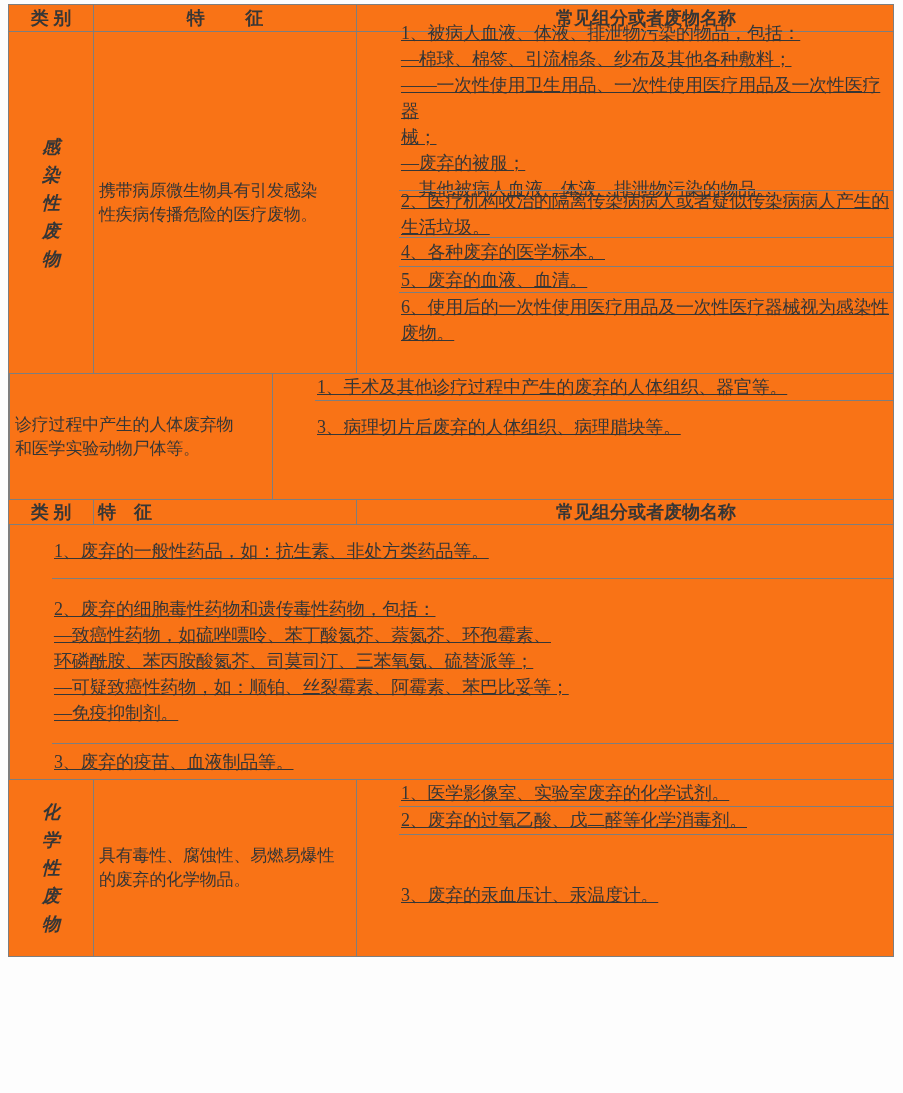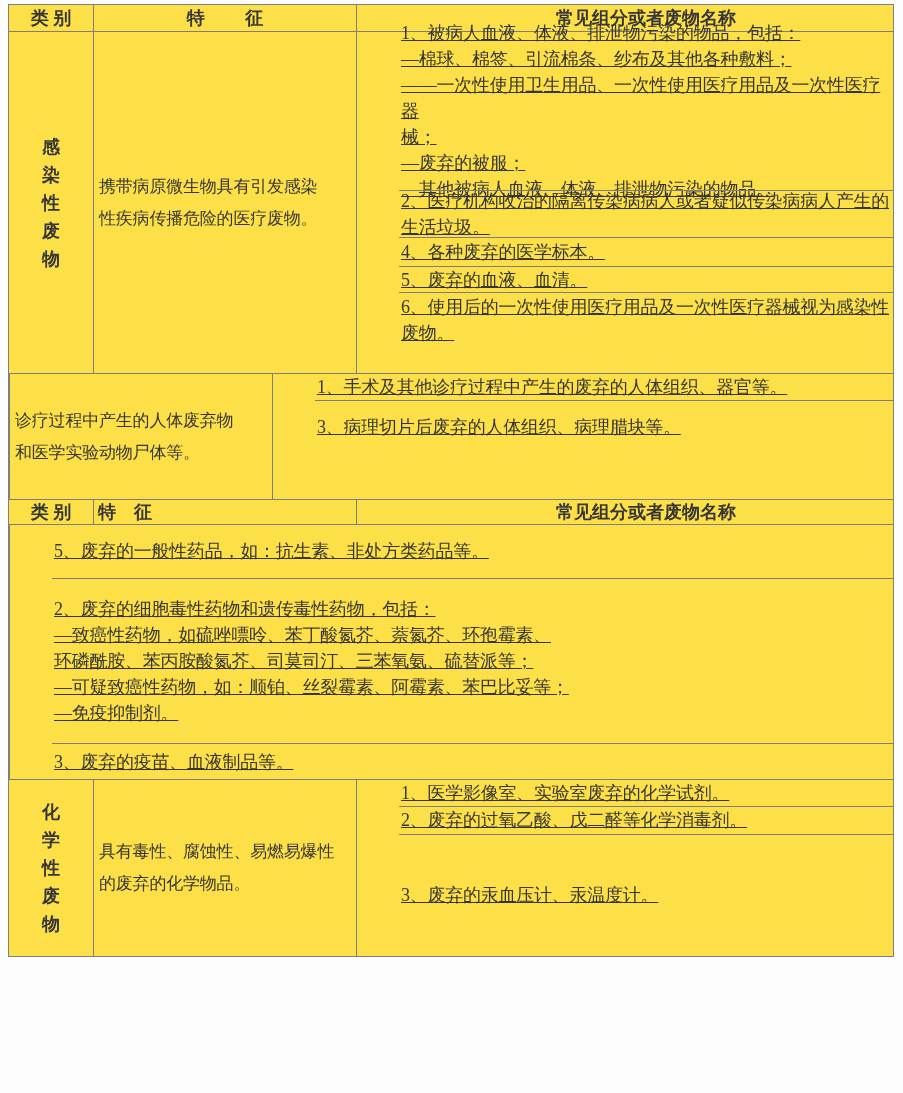--- a/index.html
+++ b/index.html
@@ -3,40 +3,40 @@
 <meta charset="utf-8">
 <style>
   html,body{margin:0;padding:0;}
   body{
     width:903px;height:1093px;position:relative;background:#fdfdfd;
     font-family:"Liberation Serif","DejaVu Serif",serif;
     color:#363636;
   }
   .tablewrap{
     position:absolute;left:8px;top:4px;width:886px;
-    box-sizing:border-box;border:1px solid #7e7e7e;background:#fde047;
+    box-sizing:border-box;border:1px solid #7e7e7e;background:#f97316;
   }
   .band{display:flex;border-top:1px solid #7e7e7e;box-sizing:border-box;}
   .band:first-child{border-top:none;}
   .c1{width:84px;flex:0 0 84px;display:flex;align-items:center;justify-content:center;box-sizing:border-box;}
   .c2{width:263px;flex:0 0 263px;border-left:1px solid #7e7e7e;display:flex;align-items:center;box-sizing:border-box;}
   .c3{flex:1;border-left:1px solid #7e7e7e;display:flex;flex-direction:column;box-sizing:border-box;min-width:0;padding-left:42px;}
   .sub{
     border-top:1px solid #7e7e7e;display:flex;align-items:center;
     padding:0 2px;box-sizing:border-box;white-space:pre-line;
     font-size:18px;line-height:26px;letter-spacing:-0.25px;text-decoration:underline;
   }
   .sub:first-child{border-top:none;}
   .cat{
     width:20px;word-break:break-all;text-align:center;
-    font-weight:bold;font-size:18px;line-height:28px;letter-spacing:0;
+    font-weight:bold;font-size:18px;line-height:28px;letter-spacing:0;font-style:italic;
   }
   .feat{
     padding:0 2px 0 5px;white-space:pre-line;
-    font-size:17px;line-height:32px;letter-spacing:-0.2px;
+    font-size:17px;line-height:24px;letter-spacing:-0.2px;
   }
   .hc{font-weight:bold;font-size:18px;white-space:pre;letter-spacing:0;}
   .head .c1,.head .c2,.head .c3{display:flex;align-items:center;justify-content:center;}
   .head .c2.hleft{justify-content:flex-start;padding-left:4px;}
 </style>
 </head>
 <body>
 
 <div class="tablewrap">
 
@@ -83,21 +83,21 @@
 
   <div class="band head" style="height:25px">
     <div class="c1 hc">类 别</div>
     <div class="c2 hc hleft">特　征</div>
     <div class="c3 hc">常见组分或者废物名称</div>
   </div>
 
 
   <div class="band" style="height:255px">
     <div class="c3">
-      <div class="sub" style="height:53px">5、废弃的一般性药品，如：抗生素、非处方类药品等。</div>
+      <div class="sub" style="height:53px">1、废弃的一般性药品，如：抗生素、非处方类药品等。</div>
       <div class="sub" style="height:166px">2、废弃的细胞毒性药物和遗传毒性药物，包括：
 —致癌性药物，如硫唑嘌呤、苯丁酸氮芥、萘氮芥、环孢霉素、
 环磷酰胺、苯丙胺酸氮芥、司莫司汀、三苯氧氨、硫替派等；
 —可疑致癌性药物，如：顺铂、丝裂霉素、阿霉素、苯巴比妥等；
 —免疫抑制剂。</div>
       <div class="sub" style="height:36px">3、废弃的疫苗、血液制品等。</div>
     </div>
   </div>
 
   <div class="band" style="height:177px">

